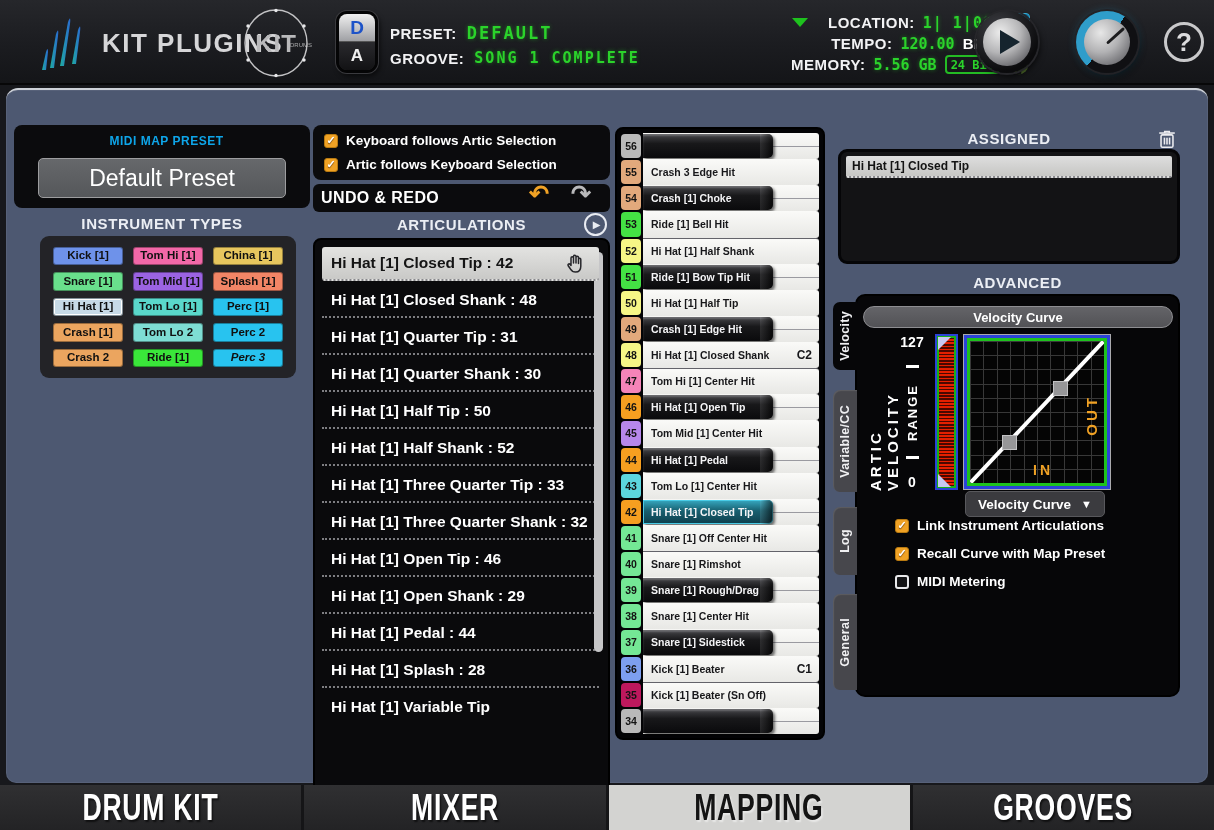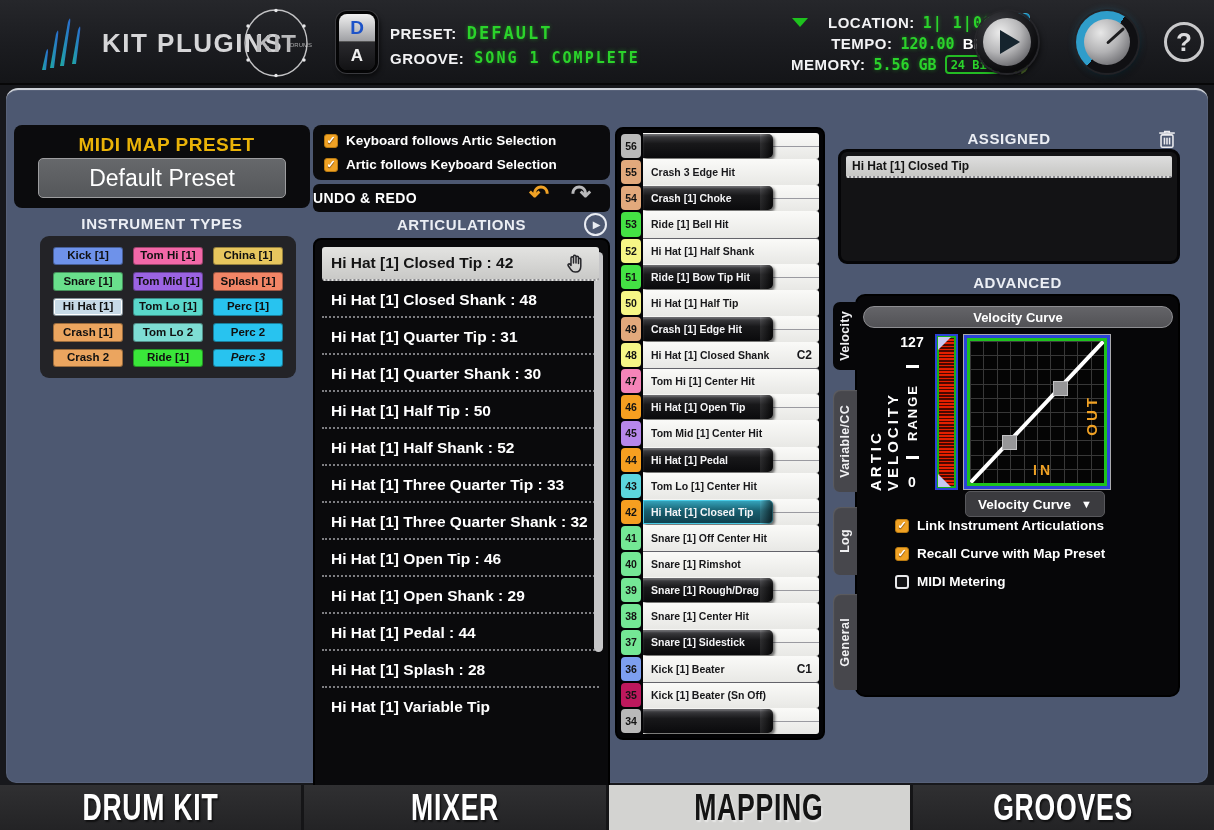--- a/index.html
+++ b/index.html
@@ -62,22 +62,22 @@
   
   .main { position:absolute; left:6px; top:88px; width:1202px; height:695px; background:#4d5871;
     border-radius:12px 12px 10px 10px; border-top:2px solid #cdd1d8;
     box-shadow:inset 0 0 0 1px rgba(255,255,255,.06); }
   .sec-head { position:absolute; font-size:15px; font-weight:bold; color:#ebeef4;
     letter-spacing:.6px; text-align:center; }
 
   
   .preset-box { position:absolute; left:8px; top:35px; width:296px; height:83px; background:#0b0b0d;
     border-radius:8px; }
-  .preset-box .ttl { text-align:center; padding-top:9px; color:#eab308; font-weight:bold;
-    font-size:19px; letter-spacing:.5px;margin-left:9px; }
+  .preset-box .ttl { text-align:center; padding-top:9px; color:#0ea5e9; font-weight:bold;
+    font-size:12px; letter-spacing:.5px;margin-left:9px; }
   .preset-value { position:absolute; left:24px; top:33px; width:248px; height:40px;
     background:linear-gradient(180deg,#66686b,#55575a); border:1px solid #9d9d9f; border-radius:5px;
     color:#fff; font-size:23px; display:flex; align-items:center; justify-content:center; cursor:pointer; }
   .inst-box { position:absolute; left:34px; top:146px; width:256px; height:142px; background:#232327;
     border-radius:9px; padding:11px 13px; display:grid; grid-template-columns:repeat(3,1fr);
     grid-auto-rows:1fr; column-gap:10px; row-gap:7px; }
   .inst-btn { border-radius:3px; font-size:11.5px; font-weight:bold; color:#101010;
     display:flex; align-items:center; justify-content:center; cursor:pointer;
     border:1px solid rgba(0,0,0,.35); line-height:1; }
   .inst-btn.italic { font-style:italic; }
@@ -87,21 +87,21 @@
     border-radius:8px; padding:8px 11px; display:flex; flex-direction:column; justify-content:space-between; }
   .chk-row { display:flex; align-items:center; gap:8px; cursor:pointer; }
   .chk { width:14px; height:14px; border-radius:3px; flex:0 0 auto; display:flex; align-items:center;
     justify-content:center; font-size:11px; font-weight:bold; }
   .chk.on { background:#f0a225; color:#fff; text-shadow:0 1px 1px rgba(80,40,0,.8);
     border:1px solid #b97a10; }
   .chk.off { background:#141416; border:2px solid #e9e9eb; color:transparent; }
   .chk-label { color:#fff; font-weight:bold; font-size:13.5px; }
   .undo-box { position:absolute; left:307px; top:94px; width:297px; height:28px; background:#0b0b0d;
     border-radius:6px; display:flex; align-items:center; }
-  .undo-box .lbl { color:#fff; font-weight:bold; font-size:14px; letter-spacing:.4px; padding-left:0; }
+  .undo-box .lbl { color:#fff; font-weight:bold; font-size:16px; letter-spacing:.4px; padding-left:8px; }
   .arrow-glyph { font-size:24px; font-weight:bold; line-height:1; cursor:pointer; }
   .undo-g { position:absolute; left:216px; top:-2px; color:#f0a225; }
   .redo-g { position:absolute; left:258px; top:-2px; color:#b9b9bb; }
   .artic-head-arrow { position:absolute; left:578px; top:123px; width:23px; height:23px; border-radius:50%;
     border:2px solid #e9ecf2; color:#e9ecf2; font-size:10px; display:flex; align-items:center;
     justify-content:center; cursor:pointer; padding-left:2px; }
   .artic-list { position:absolute; left:307px; top:148px; width:297px; height:577px; background:#0a0a0c;
     border-radius:8px; border:2px solid #000; padding:7px 9px 7px 7px; }
   .artic-selected { position:relative; height:34px; background:linear-gradient(180deg,#e3e3e1,#c9c9c7);
     border-radius:3px; color:#141414; font-weight:bold; font-size:15.5px; display:flex; align-items:center;

